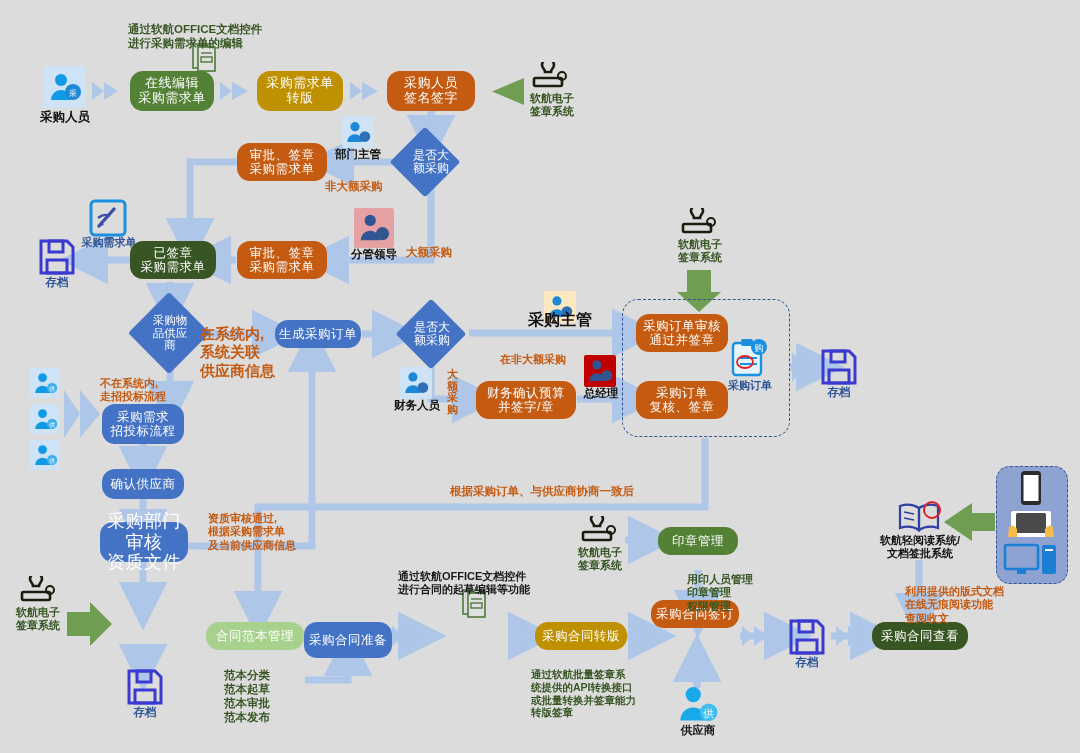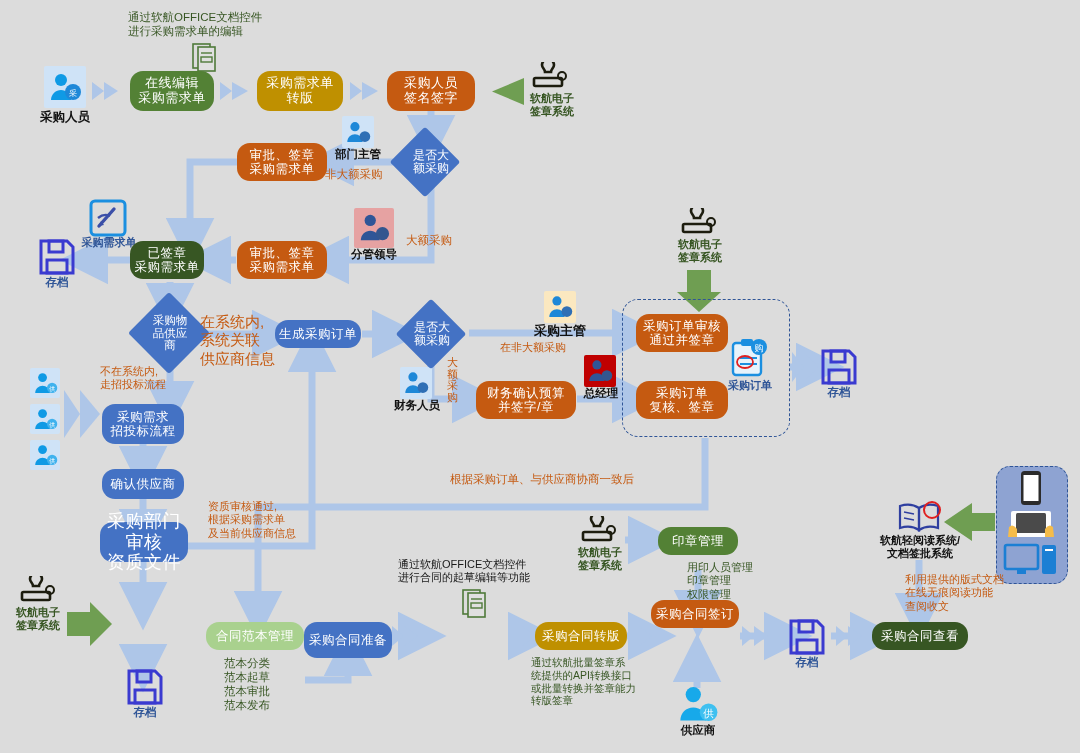--- a/index.html
+++ b/index.html
@@ -34,21 +34,21 @@
     background:#4472c4;
     transform:rotate(45deg);
     border-radius:3px;
   }
   .diamond-label{
     position:absolute;
     display:flex;align-items:center;justify-content:center;
     text-align:center;color:#fff;line-height:1.12;
   }
 
-  .lbl{position:absolute;line-height:1.22;font-weight:normal;white-space:pre;}
+  .lbl{position:absolute;line-height:1.22;font-weight:bold;white-space:pre;margin-top:12px;}
   .lbl-green{color:#375623;}
   .lbl-orange{color:#c55a11;}
   .lbl-blue{color:#2f5597;}
   .lbl-dark{color:#1a1a1a;}
 
   .personicon{position:absolute;display:flex;align-items:center;justify-content:center;border-radius:2px;}
   .pi-lightblue{background:#cfe3f7;}
   .pi-pink{background:#e6a2a2;}
   .pi-red{background:#c00000;}
   .pi-cream{background:#fbe8c0;}
@@ -213,21 +213,21 @@
   </div>
   <div class="caption lbl-dark" style="left:338px;top:248px;width:72px;font-size:11.5px;color:#111;">分管领导</div>
 
   <div class="personicon pi-cream" style="left:544px;top:291px;width:32px;height:32px;">
     <svg width="26" height="26" viewBox="0 0 34 34">
       <circle cx="13" cy="9" r="6" fill="#1e88d8"></circle>
       <path d="M3 30c0-6 5-10 10-10s10 4 10 10z" fill="#1e88d8"></path>
       <circle cx="26" cy="23" r="7" fill="#2f6fb5"></circle>
     </svg>
   </div>
-  <div class="caption lbl-dark" style="left:526px;top:323px;width:68px;font-size:13px;color:#111;">采购主管</div>
+  <div class="caption lbl-dark" style="left:526px;top:310px;width:68px;font-size:16px;color:#111;">采购主管</div>
 
   <div class="personicon pi-red" style="left:584px;top:355px;width:32px;height:32px;">
     <svg width="26" height="26" viewBox="0 0 34 34">
       <circle cx="13" cy="9" r="6" fill="#2f5597"></circle>
       <path d="M3 30c0-6 5-10 10-10s10 4 10 10z" fill="#2f5597"></path>
       <circle cx="26" cy="23" r="7" fill="#33568f"></circle>
     </svg>
   </div>
   <div class="caption lbl-dark" style="left:572px;top:387px;width:58px;font-size:11.5px;color:#111;">总经理</div>
 
@@ -422,21 +422,21 @@
 
   <div class="node orange" style="left:387px;top:71px;width:88px;height:40px;font-size:13px;">采购人员<br>签名签字</div>
 
   <div class="diamond" style="left:400px;top:137px;width:50px;height:50px;"></div>
   <div class="diamond-label" style="left:396px;top:142px;width:70px;height:40px;font-size:12px;">是否大<br>额采购</div>
 
   <div class="node orange" style="left:237px;top:143px;width:90px;height:38px;font-size:12.5px;">审批、签章<br>采购需求单</div>
 
   <div class="node orange" style="left:237px;top:241px;width:90px;height:38px;font-size:12.5px;">审批、签章<br>采购需求单</div>
 
-  <div class="node darkgreen" style="left:130px;top:241px;width:74px;height:38px;font-size:12.5px;">已签章<br>采购需求单</div>
+  <div class="node darkgreen" style="left:130px;top:241px;width:86px;height:38px;font-size:12.5px;">已签章<br>采购需求单</div>
 
   <div class="diamond" style="left:140px;top:304px;width:58px;height:58px;"></div>
   <div class="diamond-label" style="left:140px;top:305px;width:60px;height:56px;font-size:11.5px;">采购物<br>品供应<br>商</div>
 
   <div class="node blue" style="left:102px;top:404px;width:82px;height:40px;font-size:12.5px;">采购需求<br>招投标流程</div>
 
   <div class="node blue" style="left:102px;top:469px;width:82px;height:30px;font-size:12.5px;">确认供应商</div>
 
   <div class="node blue" style="left:100px;top:522px;width:88px;height:40px;font-size:18px;">采购部门审核<br>资质文件</div>
 

